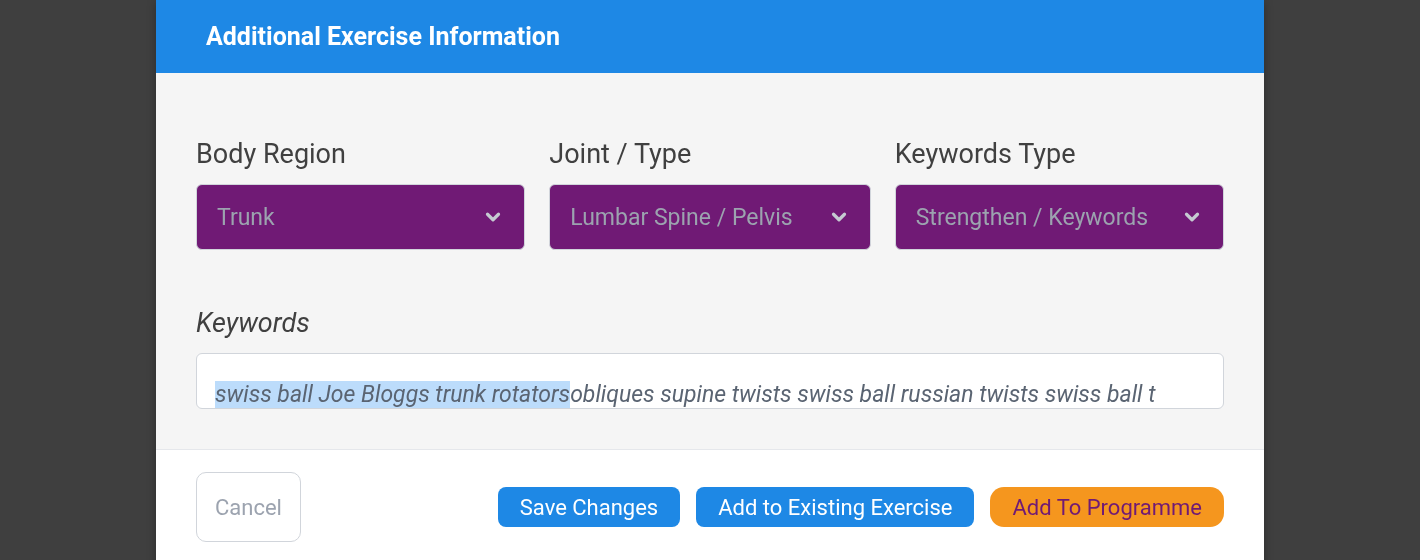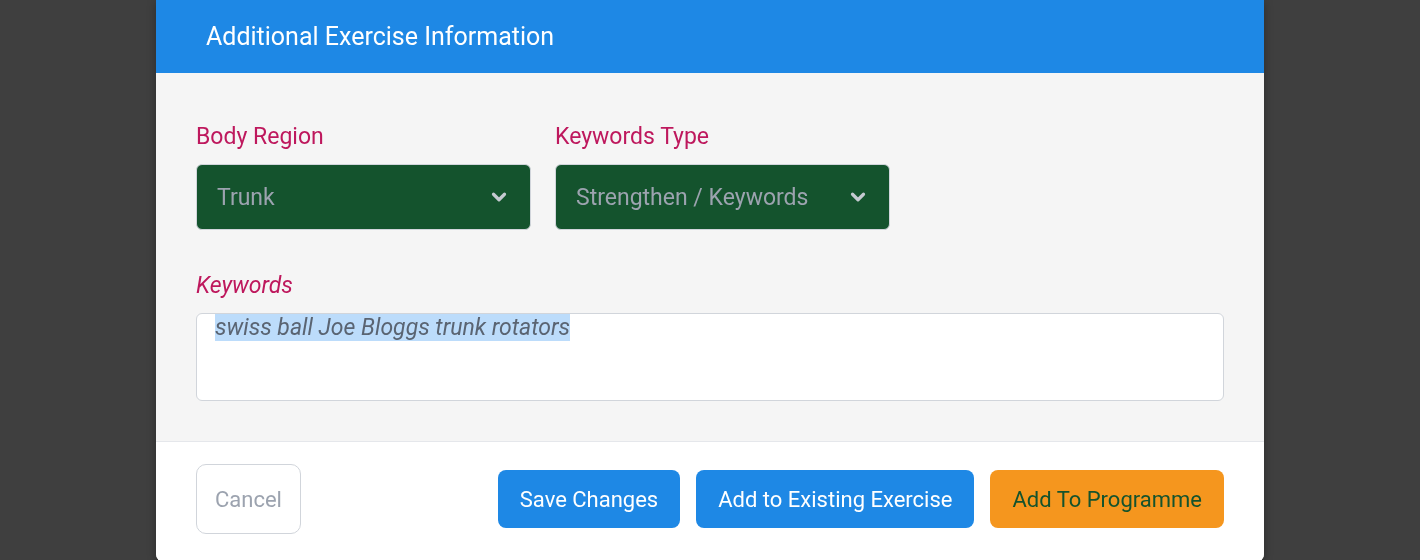--- a/index.html
+++ b/index.html
@@ -23,21 +23,21 @@
       border-radius: 0 0 8px 8px;
       overflow: hidden;
       margin: 0 auto;
       box-shadow: 0 2px 10px rgba(0,0,0,0.3);
     }
     .modal-header {
       background: #1e88e5;
       color: #fff;
       padding: 22px 50px;
       font-size: 25px;
-      font-weight: 400;
+      font-weight: 700;
     }
     .modal-body {
       padding: 50px 40px 40px 40px;
     }
     .form-row {
       display: flex;
       gap: 24px;
       margin-bottom: 42px;
     }
     .form-group {
@@ -47,28 +47,29 @@
     .form-group.body-region {
       width: 335px;
     }
     .form-group.joint-type {
       width: 327px;
     }
     .form-group.exercise-type {
       width: 335px;
     }
     .form-label {
-      color: #be185d;
-      font-size: 23px;
+      color: #404040;
+      font-size: 27px;
       margin-bottom: 14px;
       font-weight: 400;
+      margin-top: 15px;
     }
     .select-wrapper {
       position: relative;
-      background: #14532d;
+      background: #701a75;
       border: 1px solid #d1d5db;
       border-radius: 6px;
       height: 66px;
       display: flex;
       align-items: center;
       padding: 0 20px;
       cursor: pointer;
     }
     .select-value {
       color: #9ca3af;
@@ -84,23 +85,23 @@
       color: #c5cad1;
     }
     .keywords-group {
       width: 100%;
       font-style: italic;
     }
     .keywords-input {
       background: #fff;
       border: 1px solid #d1d5db;
       border-radius: 6px;
-      height: 88px;
-      display: flex;
-      align-items: flex-start;
+      height: 56px;
+      display: flex;
+      align-items: flex-end;
       padding: 0 18px;
       font-size: 23px;
       color: #5a6472;
       overflow: hidden;
       white-space: nowrap;
       cursor: text;
     }
     .keywords-highlight {
       background: #bcdcfb;
       color: #5a6472;
@@ -109,21 +110,21 @@
       background: #fff;
       border-top: 1px solid #e5e7eb;
       padding: 22px 40px 28px 40px;
       display: flex;
       align-items: center;
       gap: 16px;
     }
     .btn {
       border-radius: 8px;
       font-size: 22px;
-      height: 58px;
+      height: 40px;
       padding: 0 22px;
       display: inline-flex;
       align-items: center;
       justify-content: center;
       cursor: pointer;
       border: none;
       font-family: inherit;
     }
     .btn-cancel {
       background: #fff;
@@ -135,21 +136,22 @@
     }
     .spacer {
       flex: 1;
     }
     .btn-primary {
       background: #1e88e5;
       color: #fff;
     }
     .btn-orange {
       background: #f5961e;
-      color: #14532d;
+      color: #701a75;
+      border-radius: 14px;
     }
   </style>
 </head>
 <body>
 
 <div class="modal">
   <div class="modal-header">
     <span>Additional Exercise Information</span>
   </div>
 
@@ -159,37 +161,47 @@
       <div class="form-group body-region">
         <label class="form-label">Body Region</label>
         <div class="select-wrapper">
           <span class="select-value">Trunk</span>
           <svg class="chevron-icon" viewBox="0 0 24 24" fill="none" stroke="currentColor" stroke-width="3.5" stroke-linecap="round" stroke-linejoin="round">
               <polyline points="6 9 12 15 18 9"></polyline>
             </svg>
         </div>
       </div>
 
+      <div class="form-group joint-type">
+        <label class="form-label">Joint / Type</label>
+        <div class="select-wrapper">
+          <span class="select-value">Lumbar Spine / Pelvis</span>
+          <svg class="chevron-icon" viewBox="0 0 24 24" fill="none" stroke="currentColor" stroke-width="3.5" stroke-linecap="round" stroke-linejoin="round">
+              <polyline points="6 9 12 15 18 9"></polyline>
+            </svg>
+        </div>
+      </div>
 
       <div class="form-group exercise-type">
         <label class="form-label">Keywords Type</label>
         <div class="select-wrapper">
           <span class="select-value">Strengthen / Keywords</span>
           <svg class="chevron-icon" viewBox="0 0 24 24" fill="none" stroke="currentColor" stroke-width="3.5" stroke-linecap="round" stroke-linejoin="round">
               <polyline points="6 9 12 15 18 9"></polyline>
             </svg>
         </div>
       </div>
 
     </div>
 
     <div class="form-group keywords-group">
       <label class="form-label">Keywords</label>
       <div class="keywords-input">
         <span class="keywords-highlight">swiss ball Joe Bloggs trunk rotators</span>
+          <span> obliques supine twists swiss ball russian twists swiss ball t</span>
       </div>
     </div>
   </div>
 
   <div class="modal-footer">
     <button class="btn btn-cancel">Cancel</button>
     <div class="spacer"></div>
     <button class="btn btn-primary">Save Changes</button>
     <button class="btn btn-primary">Add to Existing Exercise</button>
     <button class="btn btn-orange">Add To Programme</button>

